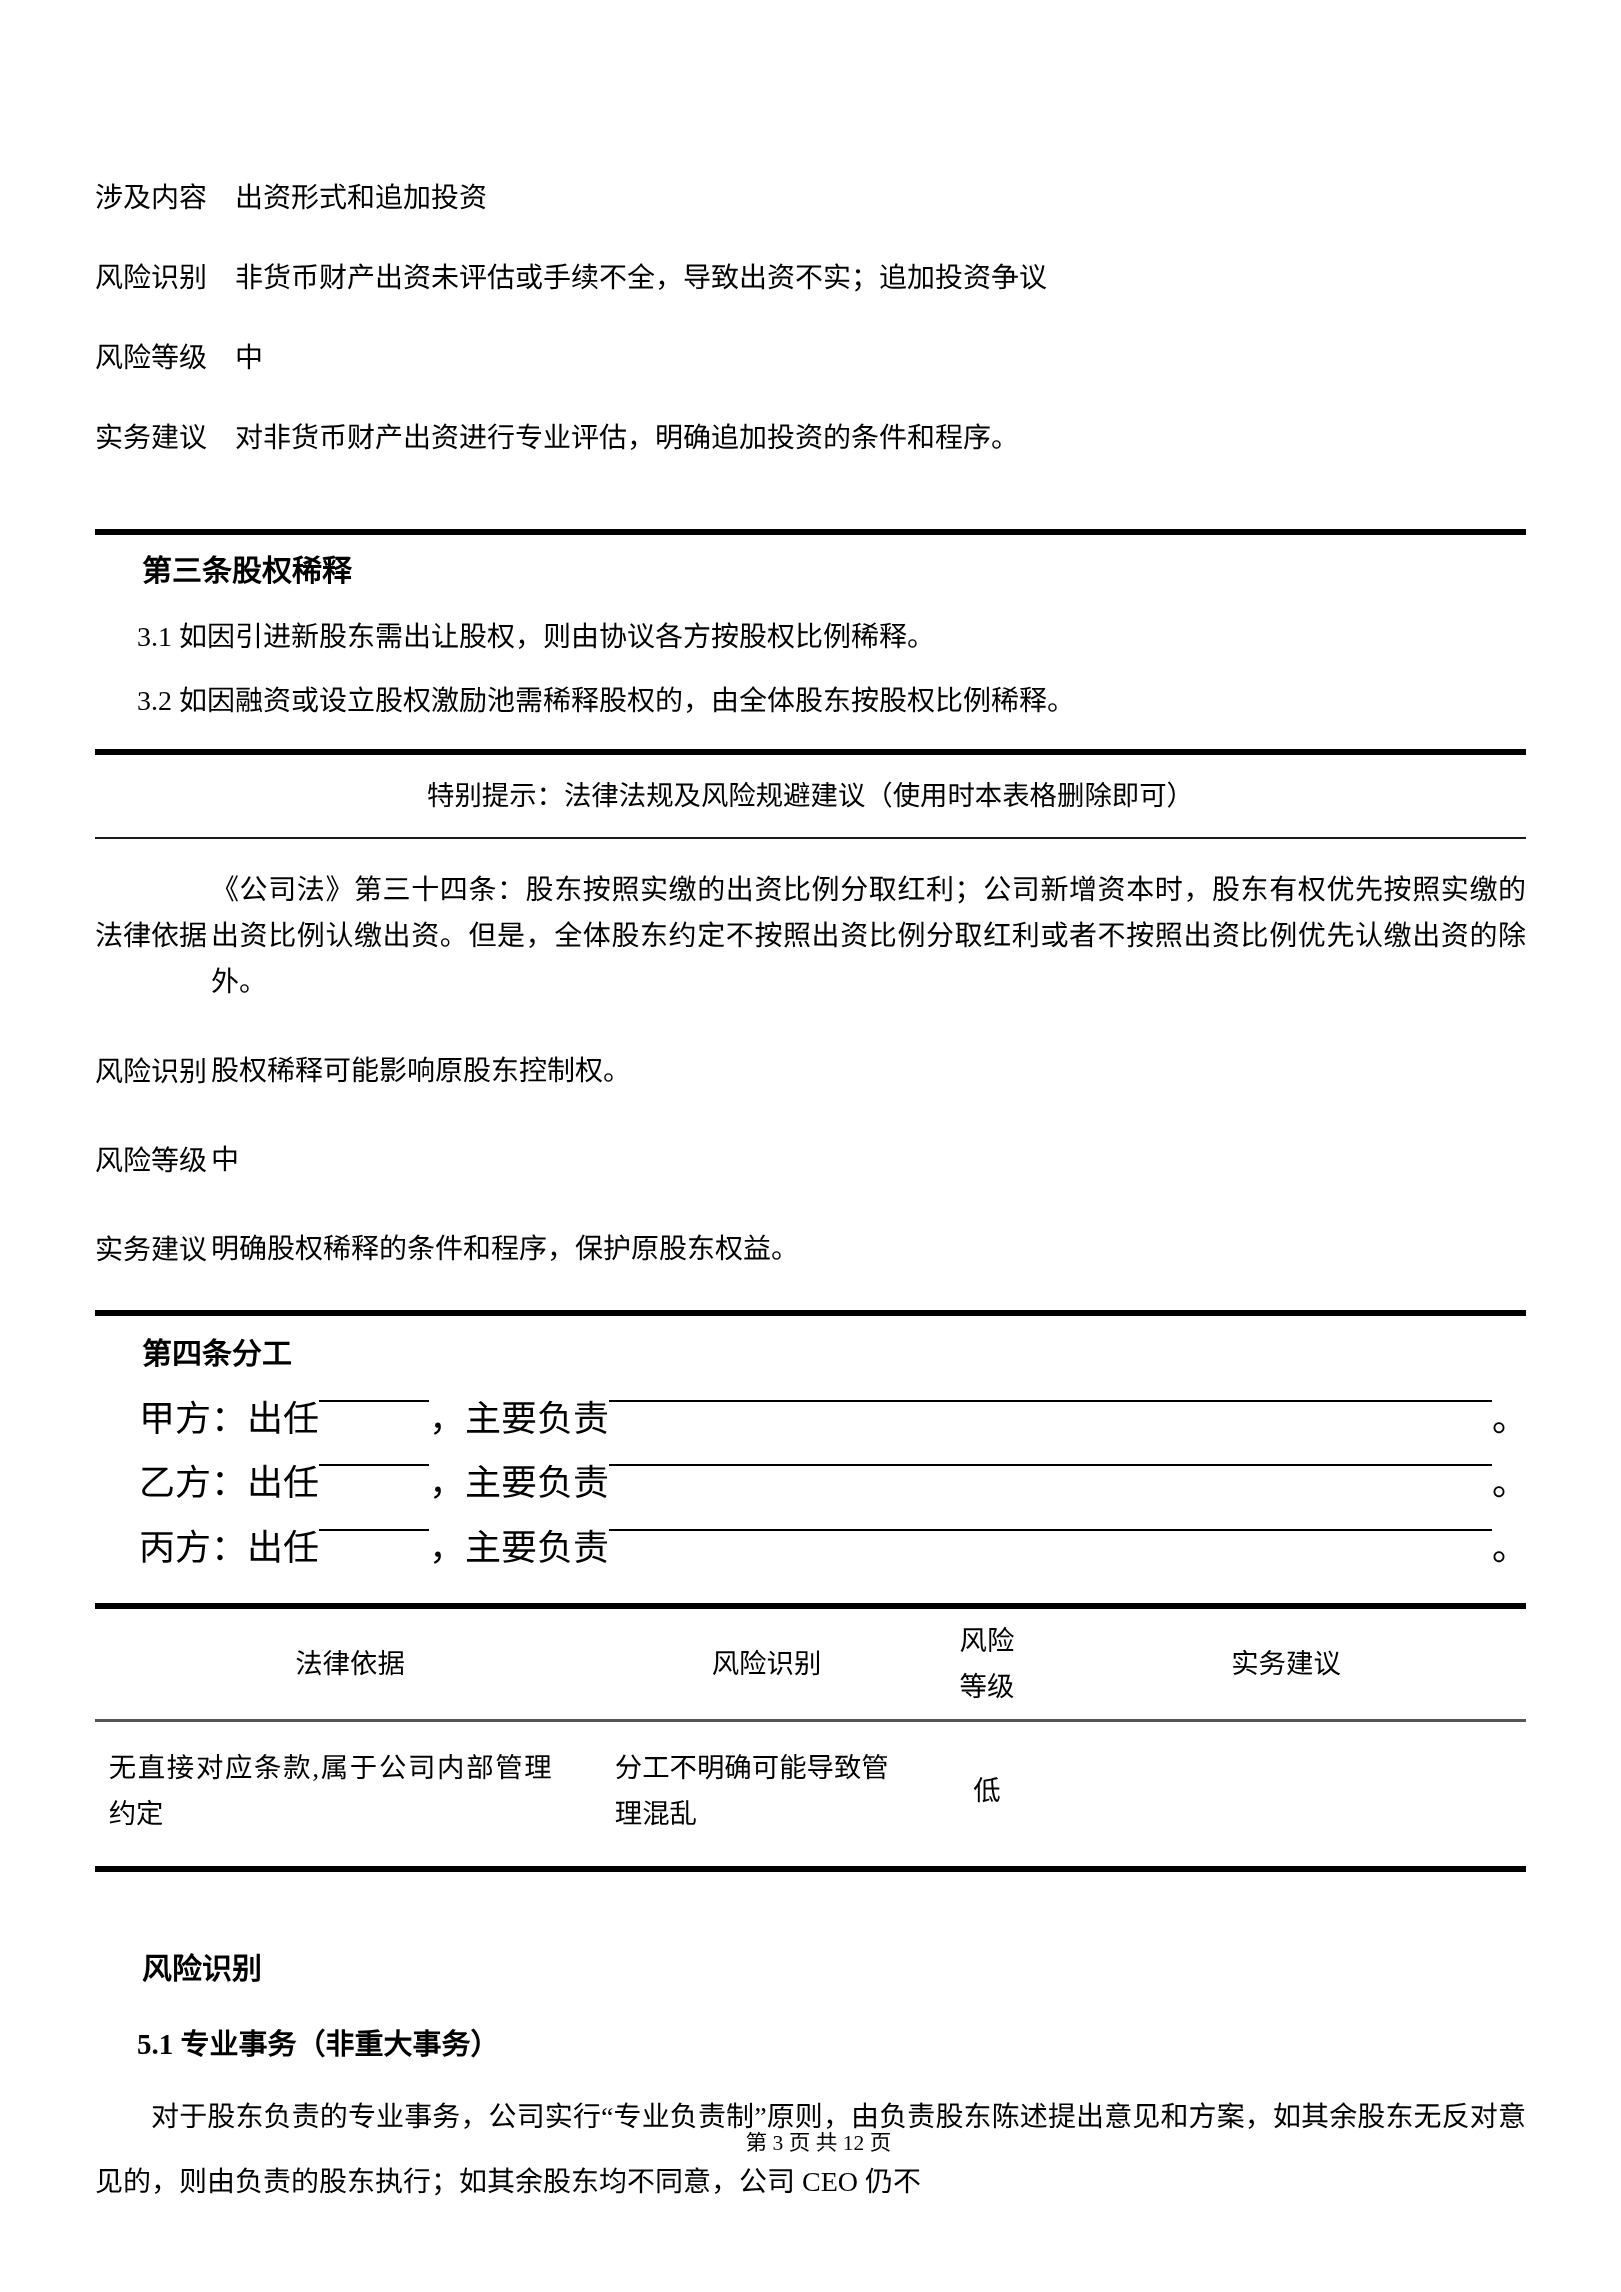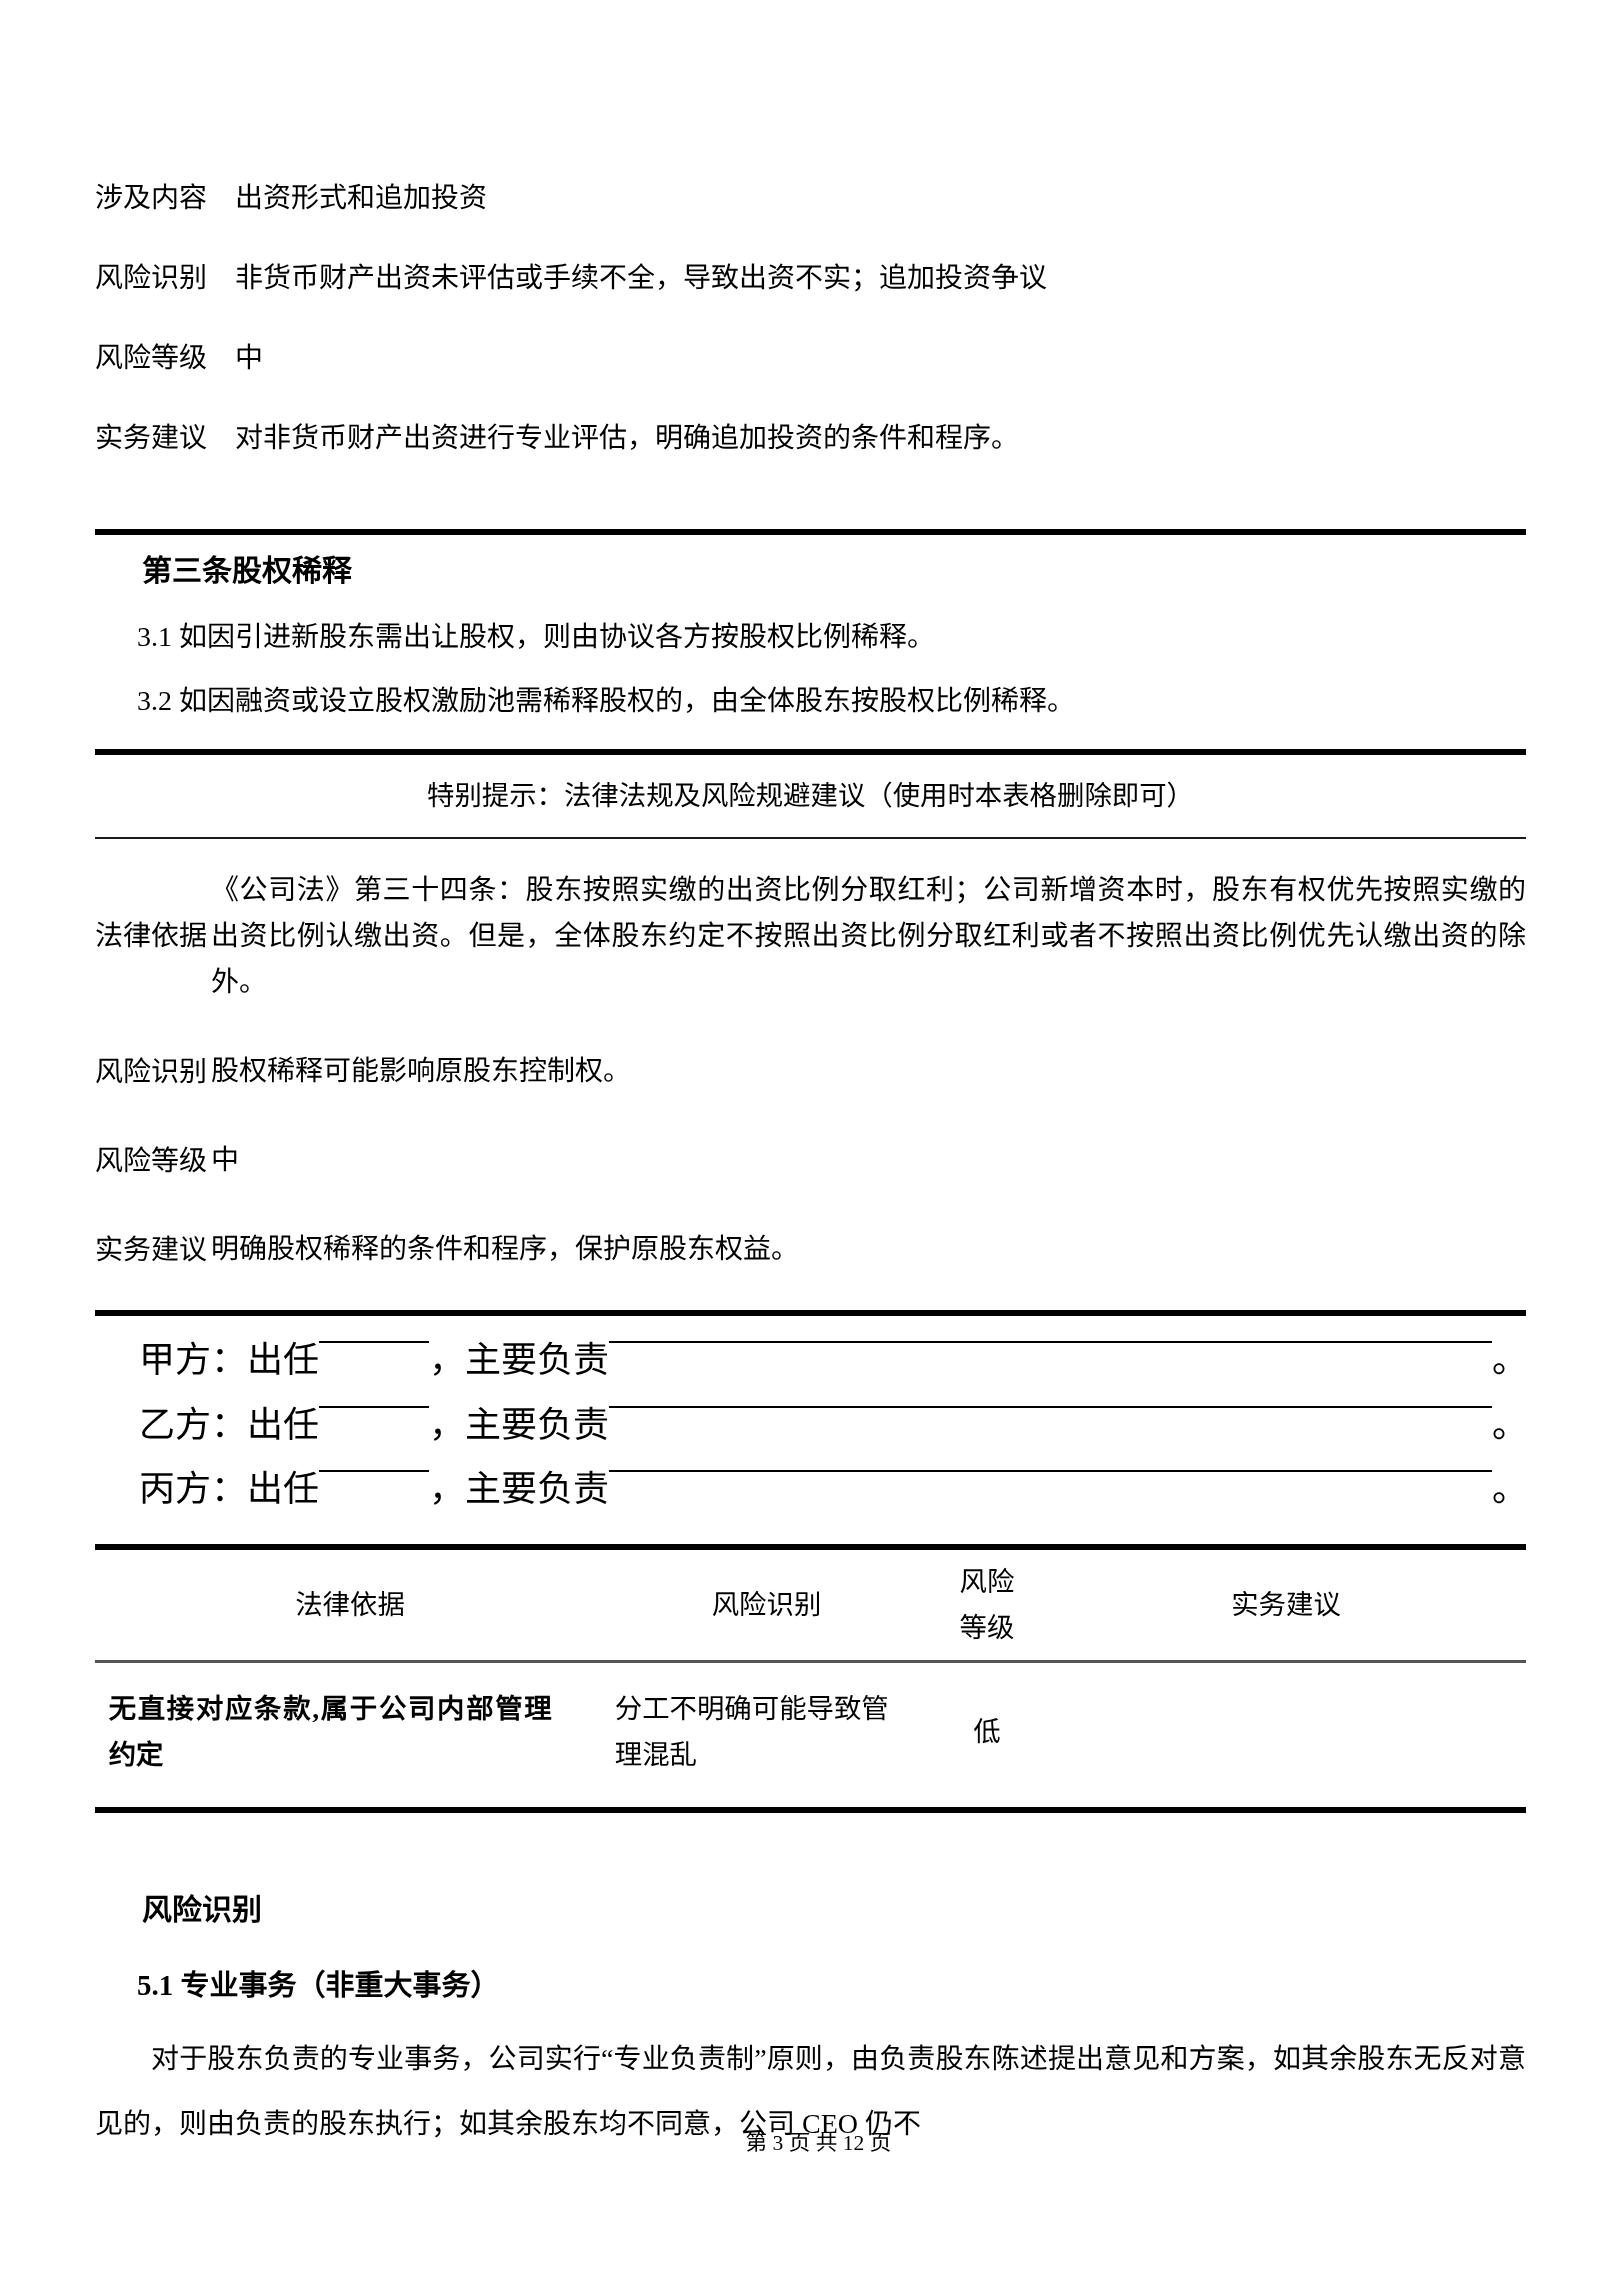--- a/index.html
+++ b/index.html
@@ -103,21 +103,21 @@
   .hc4 { flex: 1; }
   .hc3 .wrap2 { display: inline-block; width: 61px; }
   .risk-body {
     display: flex;
     align-items: stretch;
     padding: 23.5px 0 29px 0;
     font-size: 27.4px;
     line-height: 46px;
   }
   .risk-body .bc1 { flex: 0 0 510px; padding-left: 13.7px; }
-  .risk-body .bc1 .cellw { display: inline-block; width: 443px; text-align: justify; font-weight: bold; }
+  .risk-body .bc1 .cellw { display: inline-block; width: 443px; text-align: justify; }
   .risk-body .bc2 { flex: 0 0 323px; padding-left: 9.8px; }
   .risk-body .bc2 .cellw { display: inline-block; width: 294px; }
   .risk-body .bc3 { flex: 0 0 118px; display: flex; align-items: center; justify-content: center; }
   .risk-body .bc4 { flex: 1; padding-left: 21.6px; }
   .risk-body .bc4 .cellw { display: inline-block; width: 421px; }
 
   
   .body-paragraph {
     font-size: 28px;
     line-height: 65px;
@@ -212,20 +212,21 @@
 
           <div class="kv-row tall">
             <div class="kv-label">实务建议</div>
             <div class="kv-value">明确股权稀释的条件和程序，保护原股东权益。</div>
           </div>
         </div>
     </div>
 
     <div class="rule-thick mt-16"></div>
 
+    <div class="article-heading mt-18">第四条分工</div>
     <div>
 
         <div class="party-line mt-26">
           <span class="txt">甲方：出任</span>
           <span class="blank-short"></span>
           <span class="txt">，主要负责</span>
           <span class="blank-long"></span>
           <span class="txt">。</span>
         </div>
 

